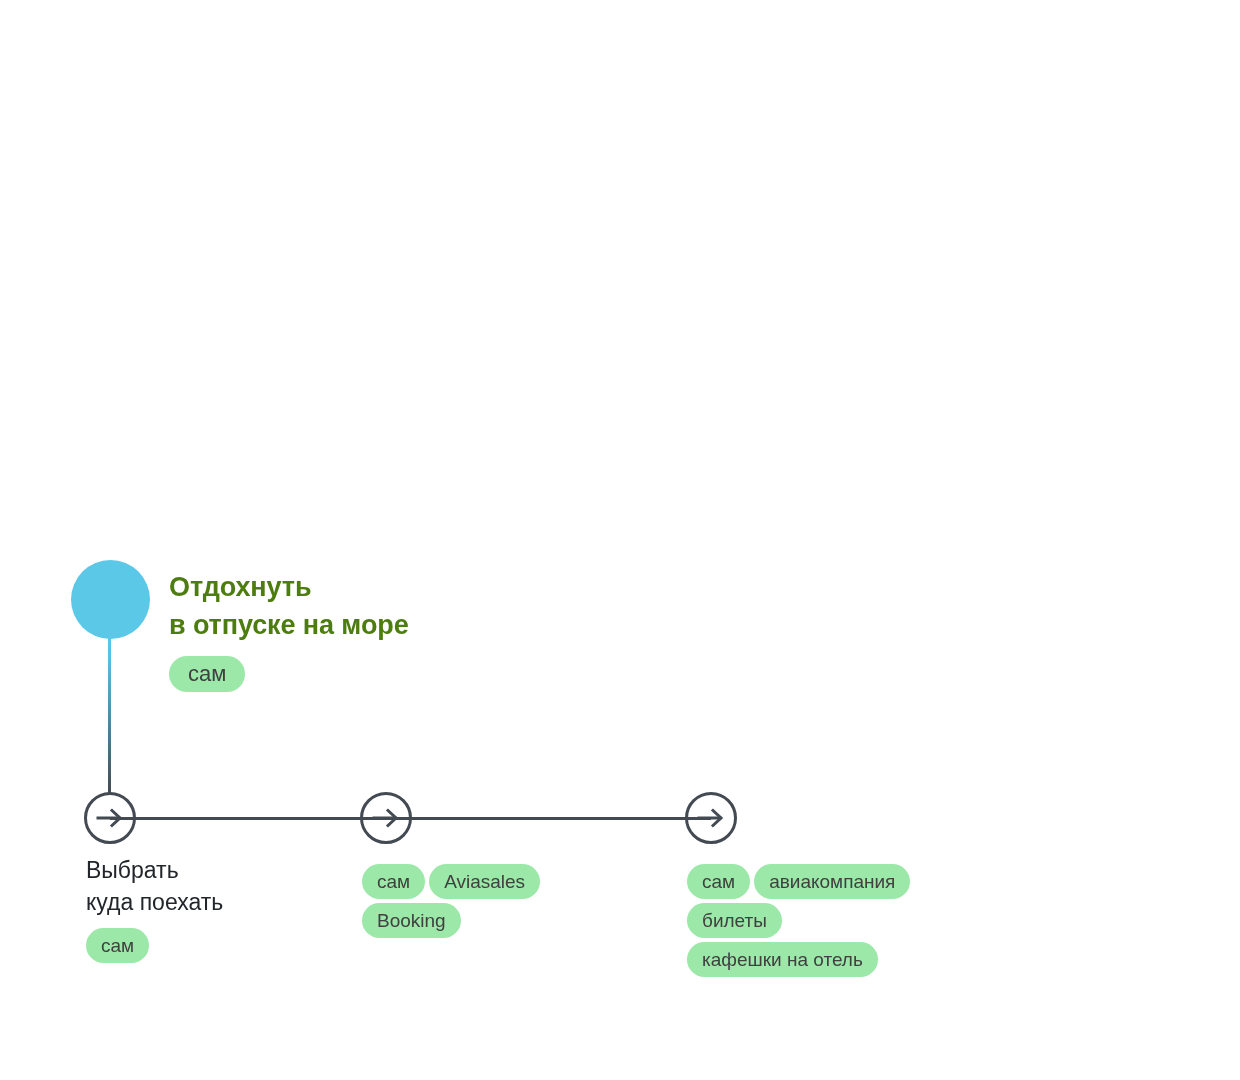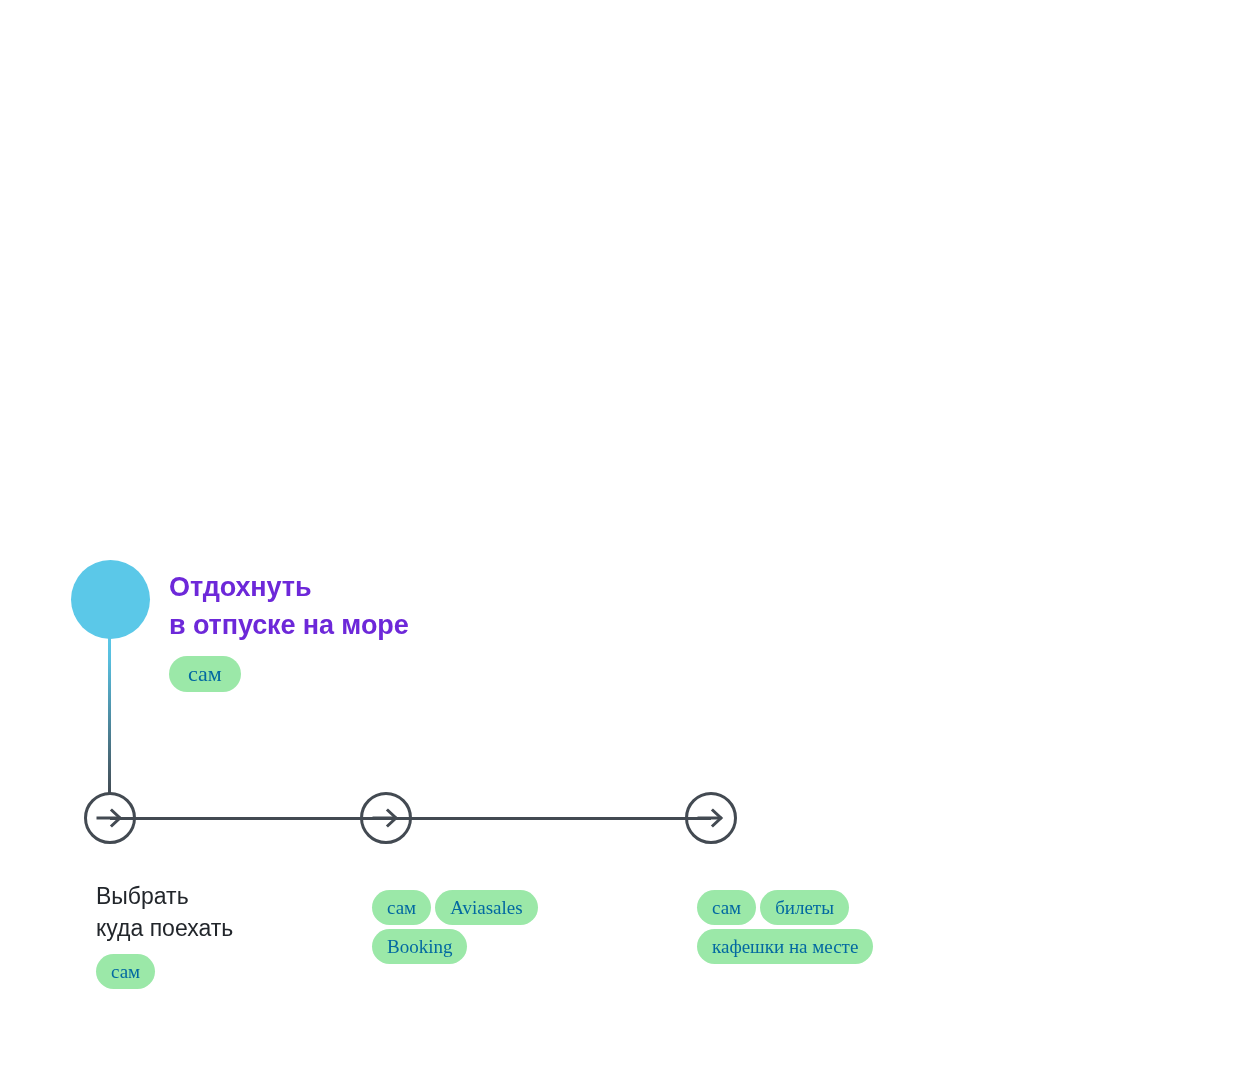--- a/index.html
+++ b/index.html
@@ -50,21 +50,21 @@
   .root-content {
     position: absolute;
     left: 98px;
     top: 8px;
     width: 560px;
   }
   .root-title {
     font-size: 27px;
     font-weight: 700;
     line-height: 38px;
-    color: #6d28d9;
+    color: #4d7c0f;
     letter-spacing: -0.1px;
     white-space: pre-line;
   }
   .root-tags {
     margin-top: 12px;
     display: flex;
     flex-wrap: wrap;
     gap: 4px;
   }
   .root-tags .pill {
@@ -99,24 +99,23 @@
     top: 0;
     width: 52px;
     height: 52px;
   }
   .node-circle svg {
     display: block;
   }
 
   .step-body {
     position: absolute;
-    left: 12px;
+    left: 2px;
     top: 62px;
     width: 330px;
-    margin-top: 26px;
   }
   .step-label {
     font-size: 23px;
     font-weight: 400;
     line-height: 32px;
     color: #22262B;
     white-space: pre-line;
   }
   .step-tags {
     margin-top: 10px;
@@ -124,27 +123,26 @@
     flex-wrap: wrap;
     gap: 4px;
     width: 300px;
   }
 
   .pill {
     display: inline-flex;
     align-items: center;
     justify-content: center;
     background: #9BE8A8;
-    color: #0369a1;
+    color: #404040;
     border-radius: 18px;
     font-size: 19px;
     line-height: 1;
     padding: 8px 15px;
     white-space: nowrap;
-    font-family: Liberation Serif, serif;
   }
 </style>
 </head>
 <body>
 
 <div id="diagram-canvas">
 
   <div class="timeline">
     <div class="track" style="left:110px; width:276px;"></div>
     <div class="track" style="left:386px; width:325px;"></div>
@@ -200,19 +198,20 @@
     <div class="node-circle">
       <svg width="52" height="52" viewBox="0 0 52 52" aria-hidden="true">
         <circle cx="26" cy="26" r="24.5" fill="none" stroke="#434A52" stroke-width="3"></circle>
         <path d="M14 26 H35" fill="none" stroke="#434A52" stroke-width="3" stroke-linecap="square"></path>
         <path d="M28 18.5 L36 26 L28 33.5" fill="none" stroke="#434A52" stroke-width="3" stroke-linecap="square" stroke-linejoin="miter"></path>
       </svg>
     </div>
     <div class="step-body">
       <div class="step-tags" style="width:285px;">
         <span class="pill">сам</span>
+        <span class="pill">авиакомпания</span>
         <span class="pill">билеты</span>
-        <span class="pill">кафешки на месте</span>
+        <span class="pill">кафешки на отель</span>
       </div>
     </div>
   </div>
 
 </div>
 
 </body></html>

